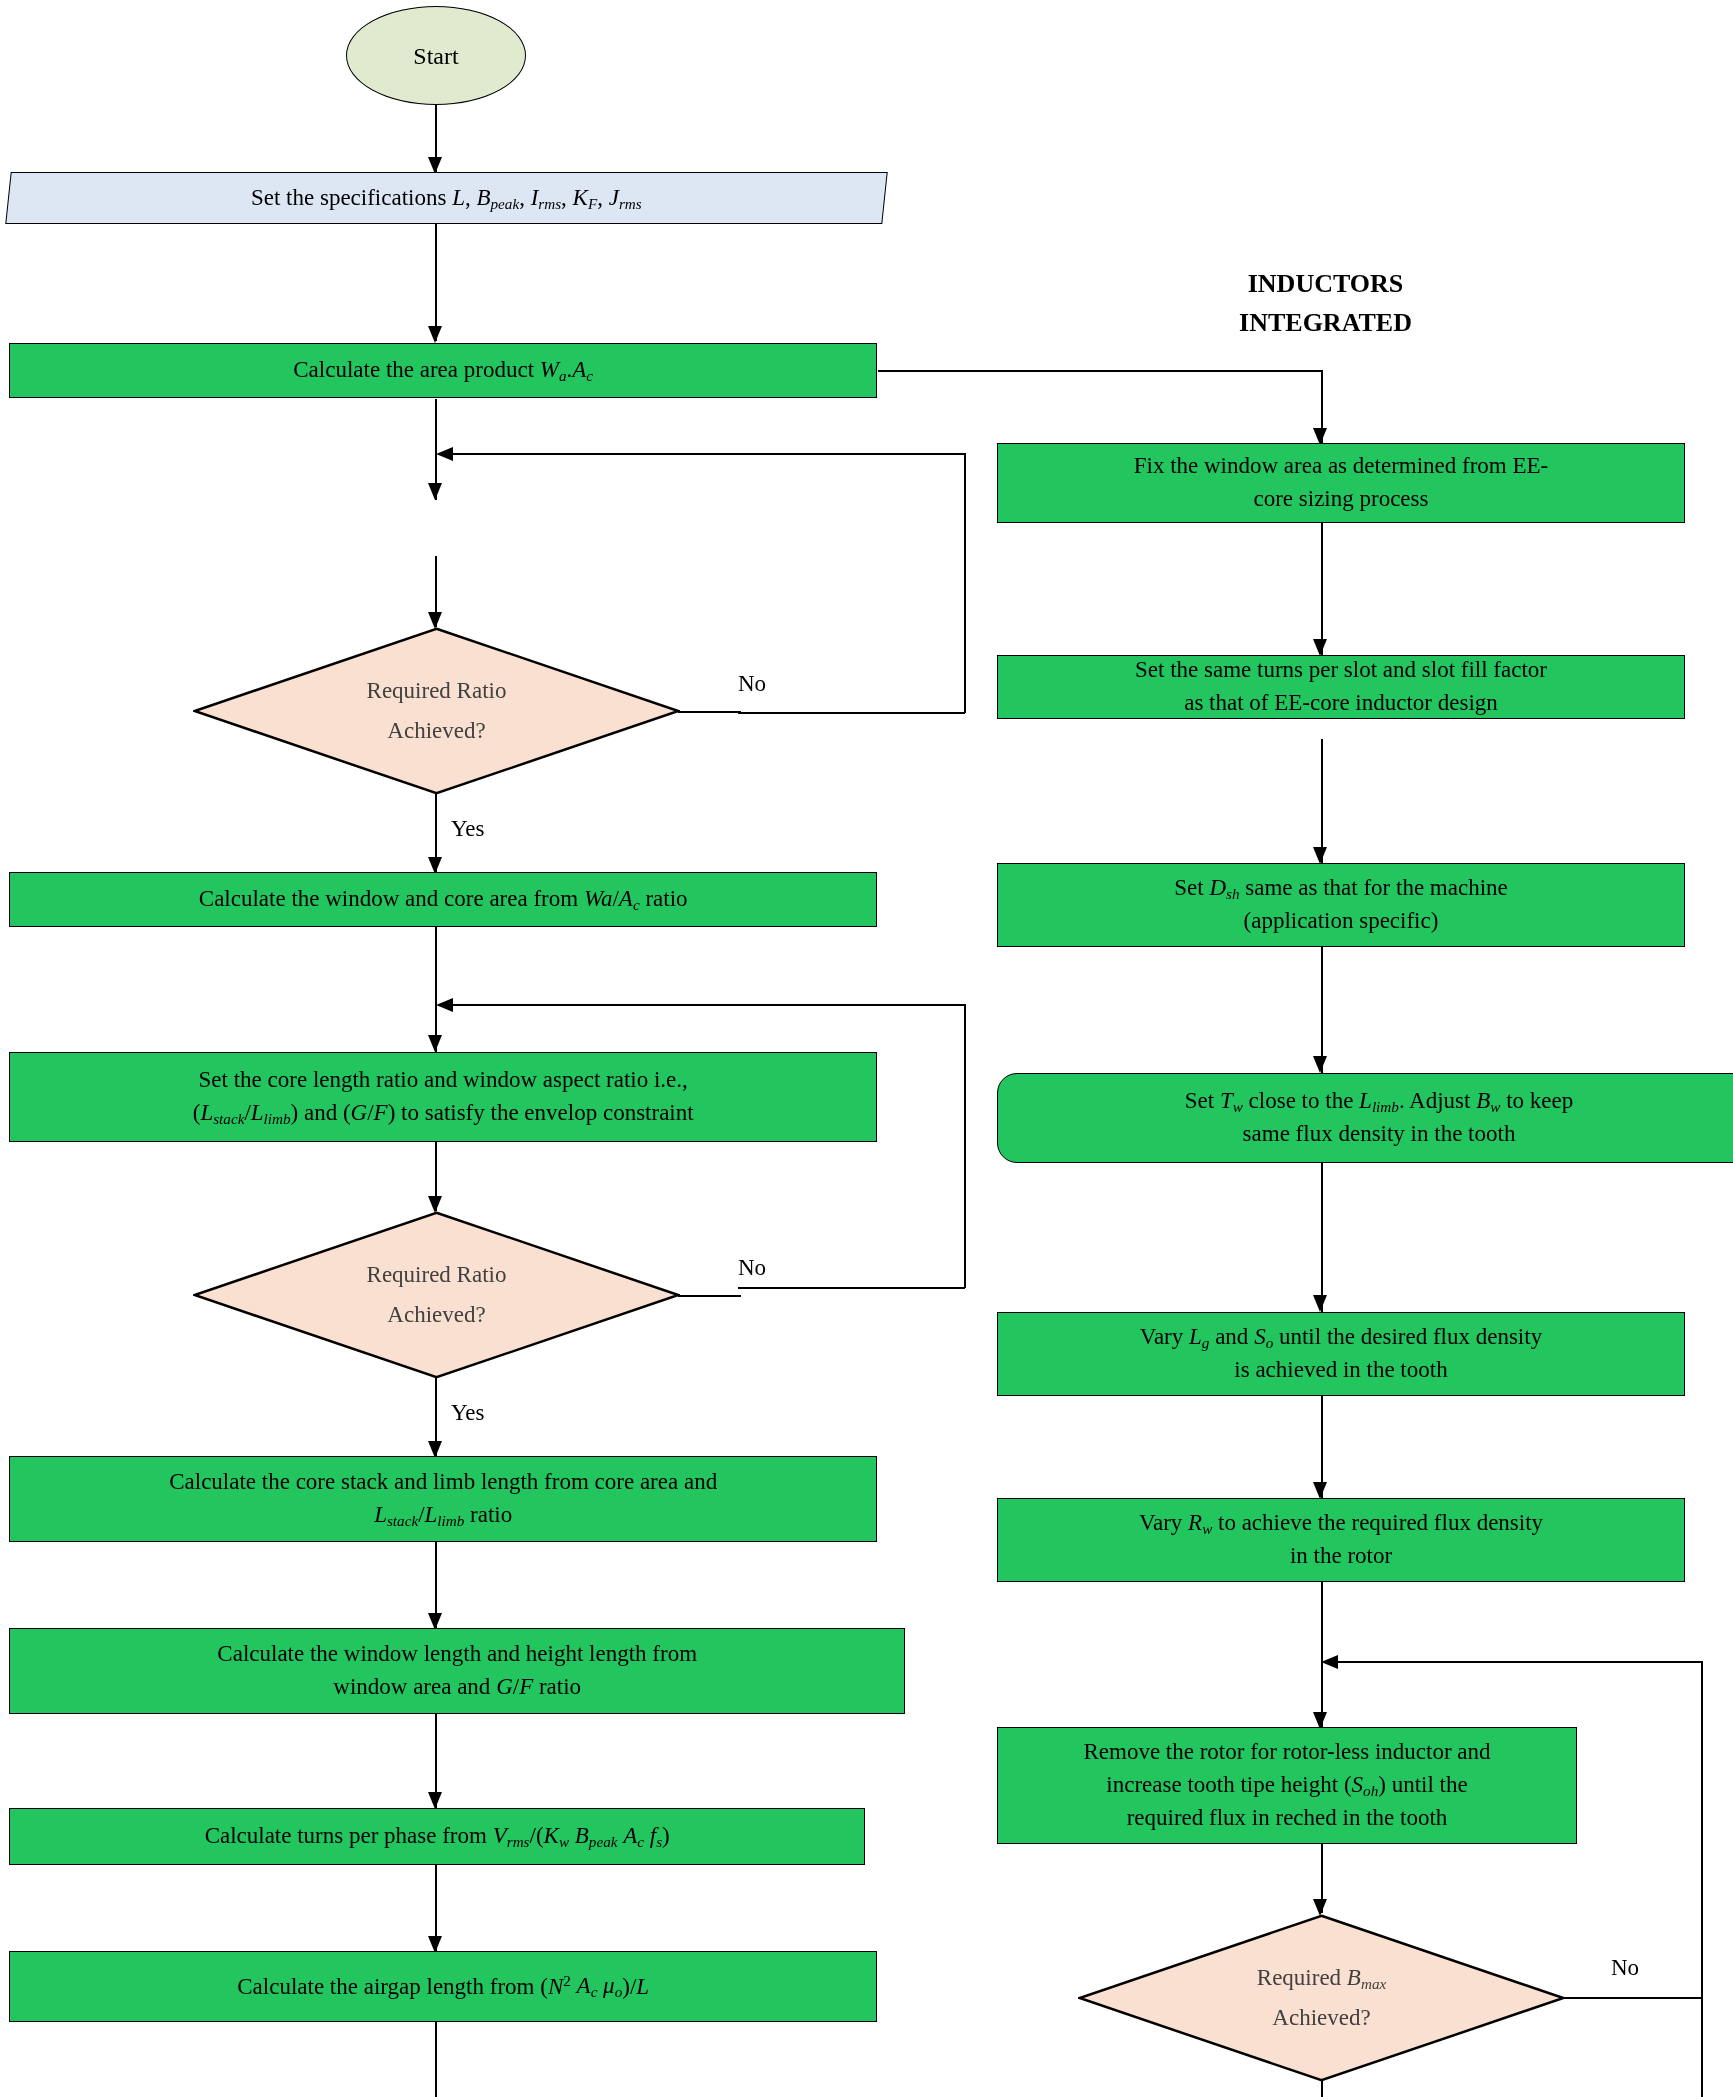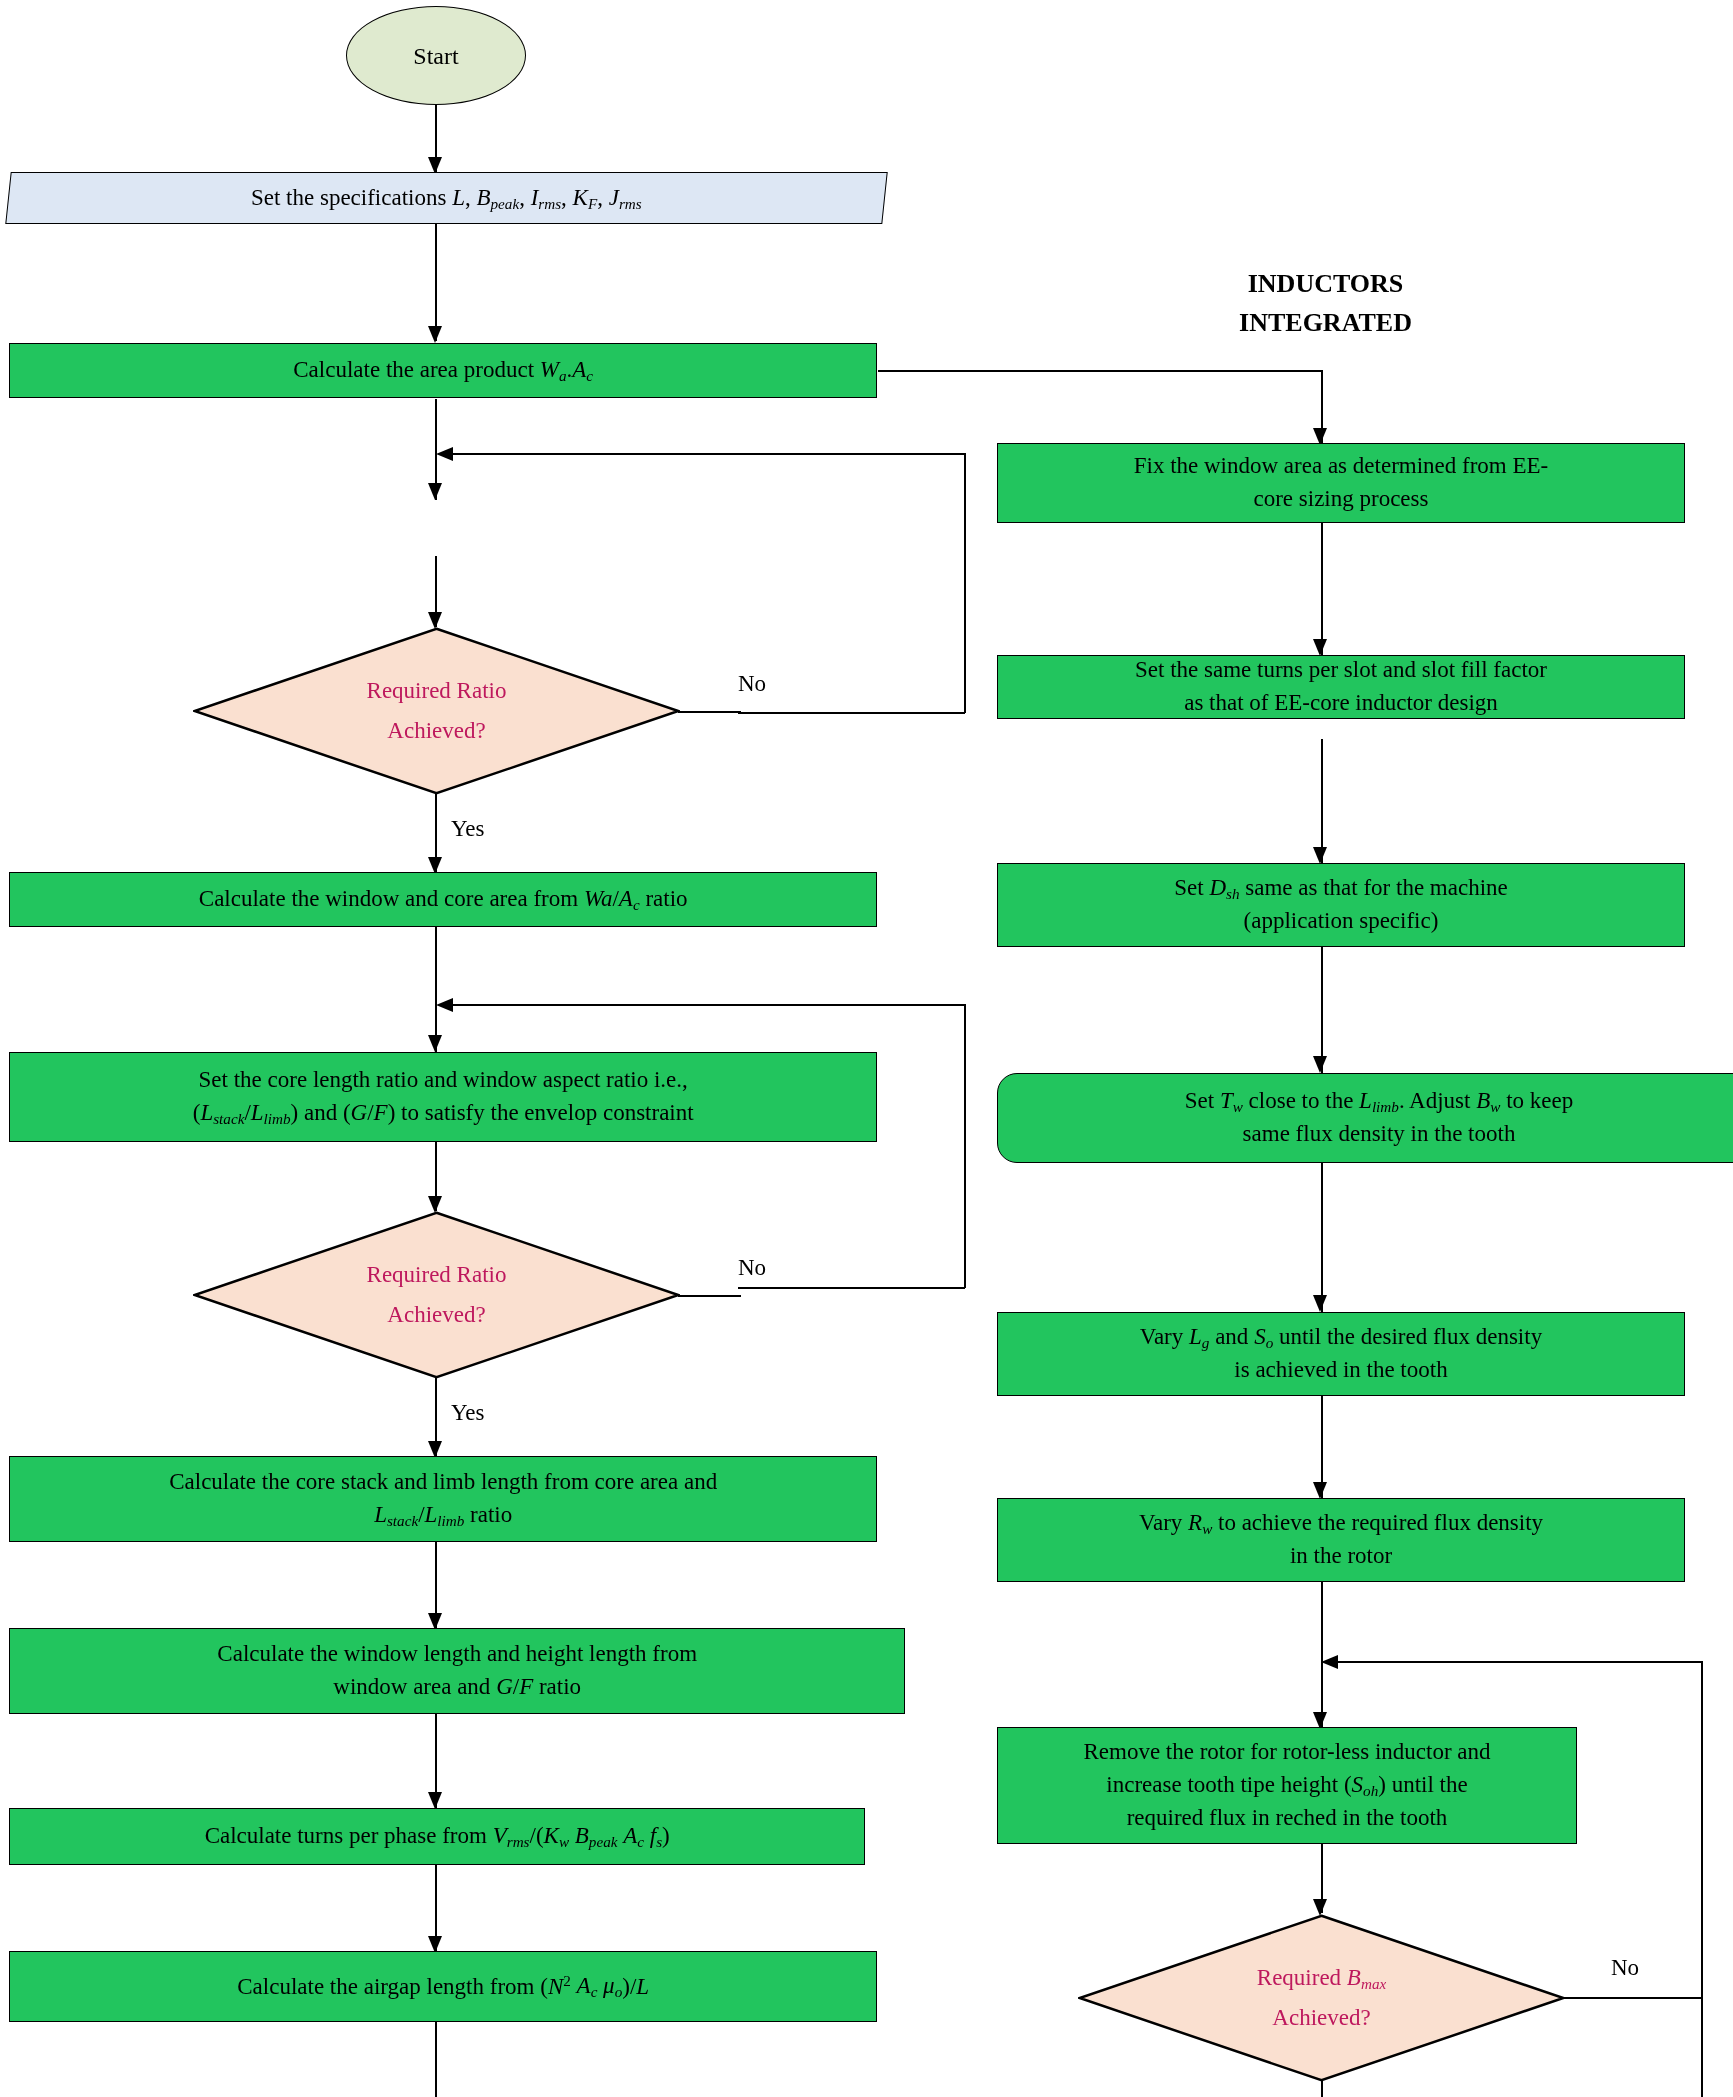--- a/index.html
+++ b/index.html
@@ -48,21 +48,21 @@
     position:absolute;
     left:0; top:0;
     width:100%; height:100%;
     display:flex;
     flex-direction:column;
     align-items:center;
     justify-content:center;
     font-size:23px;
     text-align:center;
     line-height:1.75;
-    color:#be185d;
+    color:#404040;
   }
   .heading{
     position:absolute;
     font-size:26px;
     font-weight:bold;
     text-align:center;
     line-height:1.5;
     color:#000;
   }
   .edge-label{

